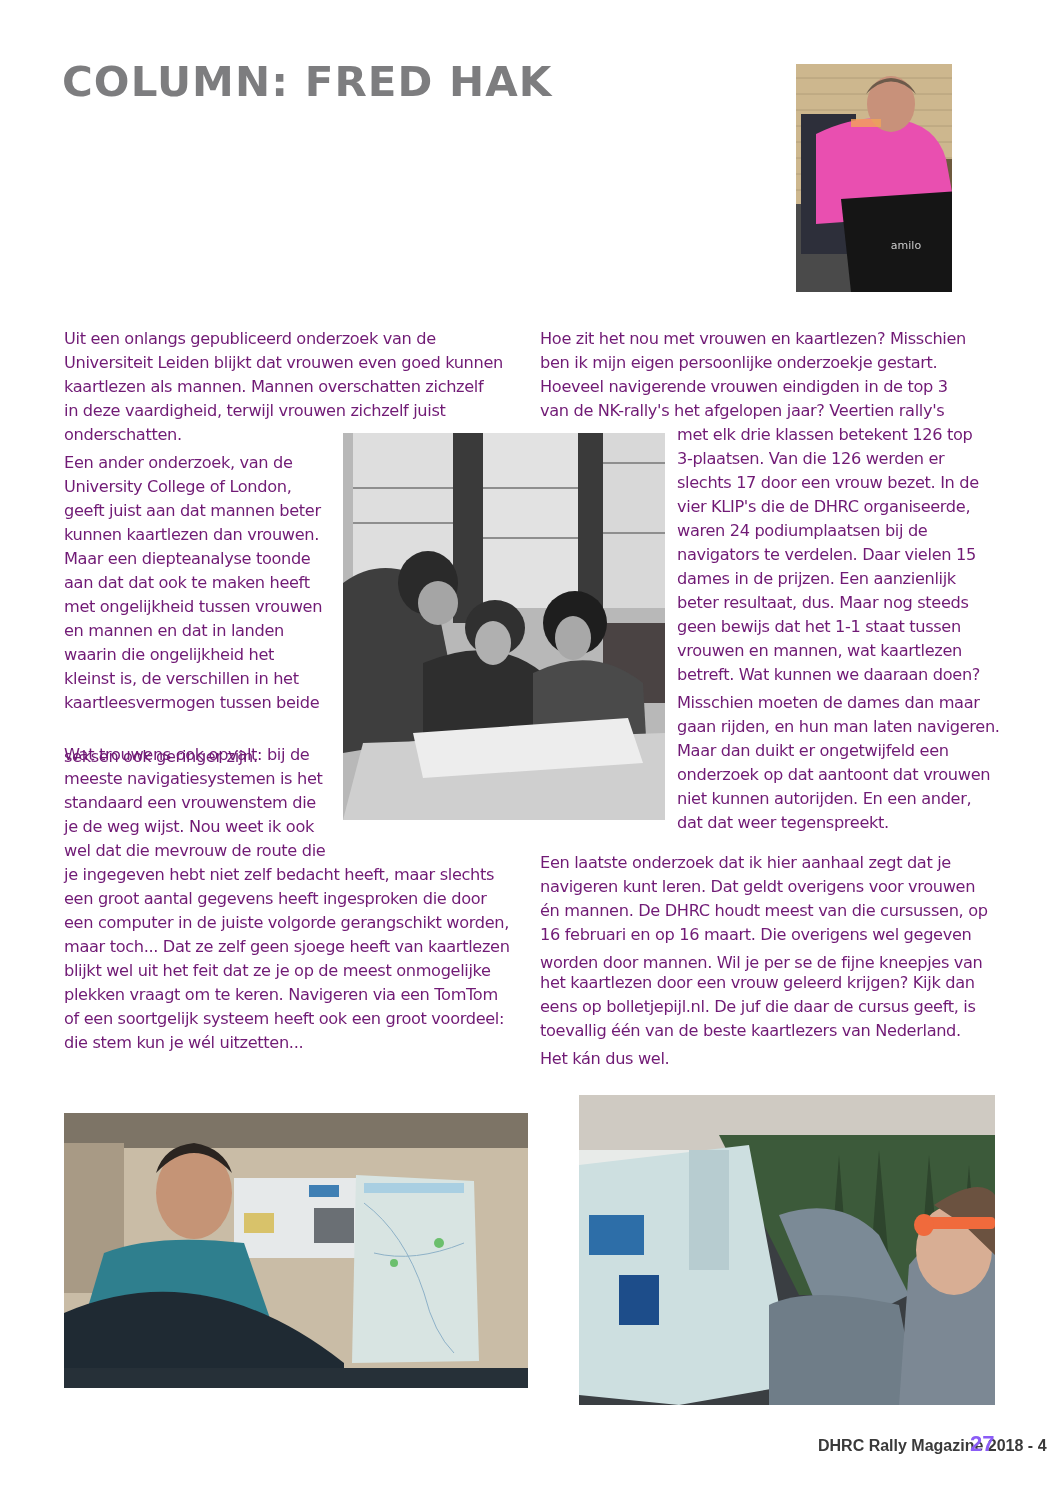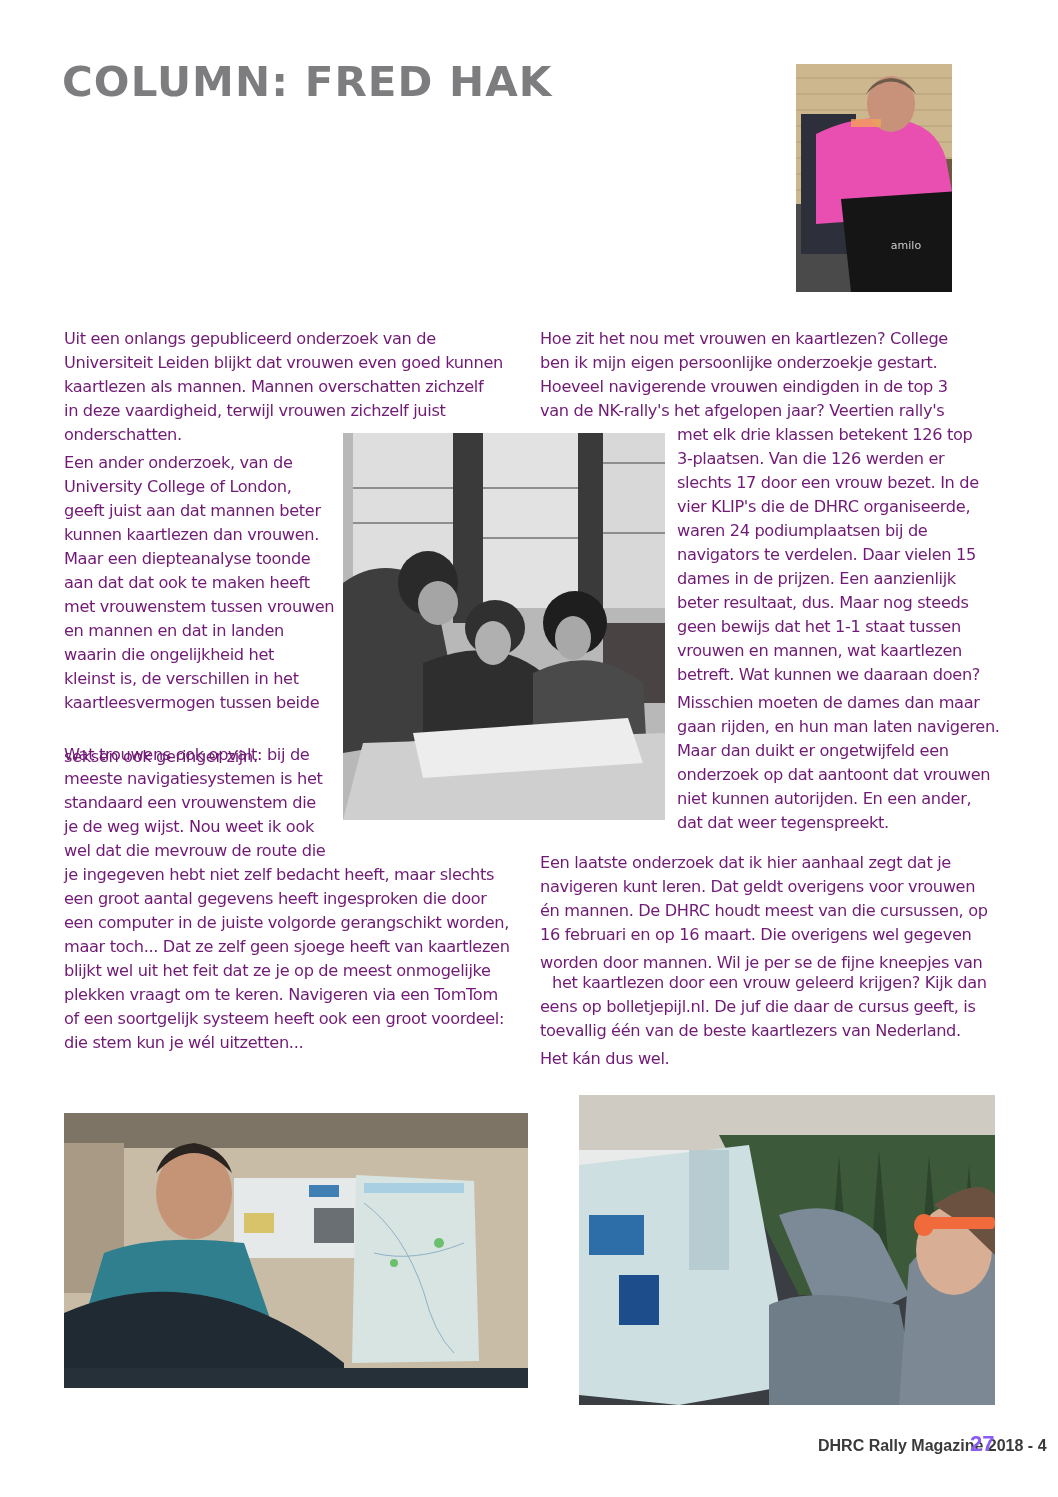--- a/index.html
+++ b/index.html
@@ -102,21 +102,21 @@
     <div class="body-line" style="left:64px; top:352px;">Universiteit Leiden blijkt dat vrouwen even goed kunnen</div>
     <div class="body-line" style="left:64px; top:376px;">kaartlezen als mannen. Mannen overschatten zichzelf</div>
     <div class="body-line" style="left:64px; top:400px;">in deze vaardigheid, terwijl vrouwen zichzelf juist</div>
     <div class="body-line" style="left:64px; top:424px;">onderschatten.</div>
     <div class="body-line" style="left:64px; top:452px;">Een ander onderzoek, van de</div>
     <div class="body-line" style="left:64px; top:476px;">University College of London,</div>
     <div class="body-line" style="left:64px; top:500px;">geeft juist aan dat mannen beter</div>
     <div class="body-line" style="left:64px; top:524px;">kunnen kaartlezen dan vrouwen.</div>
     <div class="body-line" style="left:64px; top:548px;">Maar een diepteanalyse toonde</div>
     <div class="body-line" style="left:64px; top:572px;">aan dat dat ook te maken heeft</div>
-    <div class="body-line" style="left:64px; top:596px;">met vrouwenstem tussen vrouwen</div>
+    <div class="body-line" style="left:64px; top:596px;">met ongelijkheid tussen vrouwen</div>
     <div class="body-line" style="left:64px; top:620px;">en mannen en dat in landen</div>
     <div class="body-line" style="left:64px; top:644px;">waarin die ongelijkheid het</div>
     <div class="body-line" style="left:64px; top:668px;">kleinst is, de verschillen in het</div>
     <div class="body-line" style="left:64px; top:692px;">kaartleesvermogen tussen beide</div>
     <div class="body-line" style="left:64px; top:716px;margin-top:30px;">seksen ook geringer zijn.</div>
     <div class="body-line" style="left:64px; top:744px;">Wat trouwens ook opvalt: bij de</div>
     <div class="body-line" style="left:64px; top:768px;">meeste navigatiesystemen is het</div>
     <div class="body-line" style="left:64px; top:792px;">standaard een vrouwenstem die</div>
     <div class="body-line" style="left:64px; top:816px;">je de weg wijst. Nou weet ik ook</div>
     <div class="body-line" style="left:64px; top:840px;">wel dat die mevrouw de route die</div>
@@ -124,21 +124,21 @@
     <div class="body-line" style="left:64px; top:888px;">een groot aantal gegevens heeft ingesproken die door</div>
     <div class="body-line" style="left:64px; top:912px;">een computer in de juiste volgorde gerangschikt worden,</div>
     <div class="body-line" style="left:64px; top:936px;">maar toch... Dat ze zelf geen sjoege heeft van kaartlezen</div>
     <div class="body-line" style="left:64px; top:960px;">blijkt wel uit het feit dat ze je op de meest onmogelijke</div>
     <div class="body-line" style="left:64px; top:984px;">plekken vraagt om te keren. Navigeren via een TomTom</div>
     <div class="body-line" style="left:64px; top:1008px;">of een soortgelijk systeem heeft ook een groot voordeel:</div>
     <div class="body-line" style="left:64px; top:1032px;">die stem kun je wél uitzetten...</div>
   </div>
 
   <div>
-    <div class="body-line" style="left:540px; top:328px;">Hoe zit het nou met vrouwen en kaartlezen? College</div>
+    <div class="body-line" style="left:540px; top:328px;">Hoe zit het nou met vrouwen en kaartlezen? Misschien</div>
     <div class="body-line" style="left:540px; top:352px;">ben ik mijn eigen persoonlijke onderzoekje gestart.</div>
     <div class="body-line" style="left:540px; top:376px;">Hoeveel navigerende vrouwen eindigden in de top 3</div>
     <div class="body-line" style="left:540px; top:400px;">van de NK-rally's het afgelopen jaar? Veertien rally's</div>
     <div class="body-line" style="left:677px; top:424px;">met elk drie klassen betekent 126 top</div>
     <div class="body-line" style="left:677px; top:448px;">3-plaatsen. Van die 126 werden er</div>
     <div class="body-line" style="left:677px; top:472px;">slechts 17 door een vrouw bezet. In de</div>
     <div class="body-line" style="left:677px; top:496px;">vier KLIP's die de DHRC organiseerde,</div>
     <div class="body-line" style="left:677px; top:520px;">waren 24 podiumplaatsen bij de</div>
     <div class="body-line" style="left:677px; top:544px;">navigators te verdelen. Daar vielen 15</div>
     <div class="body-line" style="left:677px; top:568px;">dames in de prijzen. Een aanzienlijk</div>
@@ -150,21 +150,21 @@
     <div class="body-line" style="left:677px; top:716px;">gaan rijden, en hun man laten navigeren.</div>
     <div class="body-line" style="left:677px; top:740px;">Maar dan duikt er ongetwijfeld een</div>
     <div class="body-line" style="left:677px; top:764px;">onderzoek op dat aantoont dat vrouwen</div>
     <div class="body-line" style="left:677px; top:788px;">niet kunnen autorijden. En een ander,</div>
     <div class="body-line" style="left:677px; top:812px;">dat dat weer tegenspreekt.</div>
     <div class="body-line" style="left:540px; top:852px;">Een laatste onderzoek dat ik hier aanhaal zegt dat je</div>
     <div class="body-line" style="left:540px; top:876px;">navigeren kunt leren. Dat geldt overigens voor vrouwen</div>
     <div class="body-line" style="left:540px; top:900px;">én mannen. De DHRC houdt meest van die cursussen, op</div>
     <div class="body-line" style="left:540px; top:924px;">16 februari en op 16 maart. Die overigens wel gegeven</div>
     <div class="body-line" style="left:540px; top:952px;">worden door mannen. Wil je per se de fijne kneepjes van</div>
-    <div class="body-line" style="left:552px; top:972px;">het kaartlezen door een vrouw geleerd krijgen? Kijk dan</div>
+    <div class="body-line" style="left:540px; top:972px;">het kaartlezen door een vrouw geleerd krijgen? Kijk dan</div>
     <div class="body-line" style="left:540px; top:996px;">eens op bolletjepijl.nl. De juf die daar de cursus geeft, is</div>
     <div class="body-line" style="left:540px; top:1020px;">toevallig één van de beste kaartlezers van Nederland.</div>
     <div class="body-line" style="left:540px; top:1048px;">Het kán dus wel.</div>
   </div>
 
   <div class="photo" style="left:64px; top:1113px; width:464px; height:275px;" title="Man driving a car while a passenger holds up a large road map">
     <svg width="464" height="275" viewBox="0 0 464 275">
       <rect width="464" height="275" fill="#c9bca6"></rect>
       <rect x="0" y="0" width="464" height="35" fill="#7d7466"></rect>
       <rect x="170" y="65" width="140" height="80" fill="#e6e9ea"></rect>

